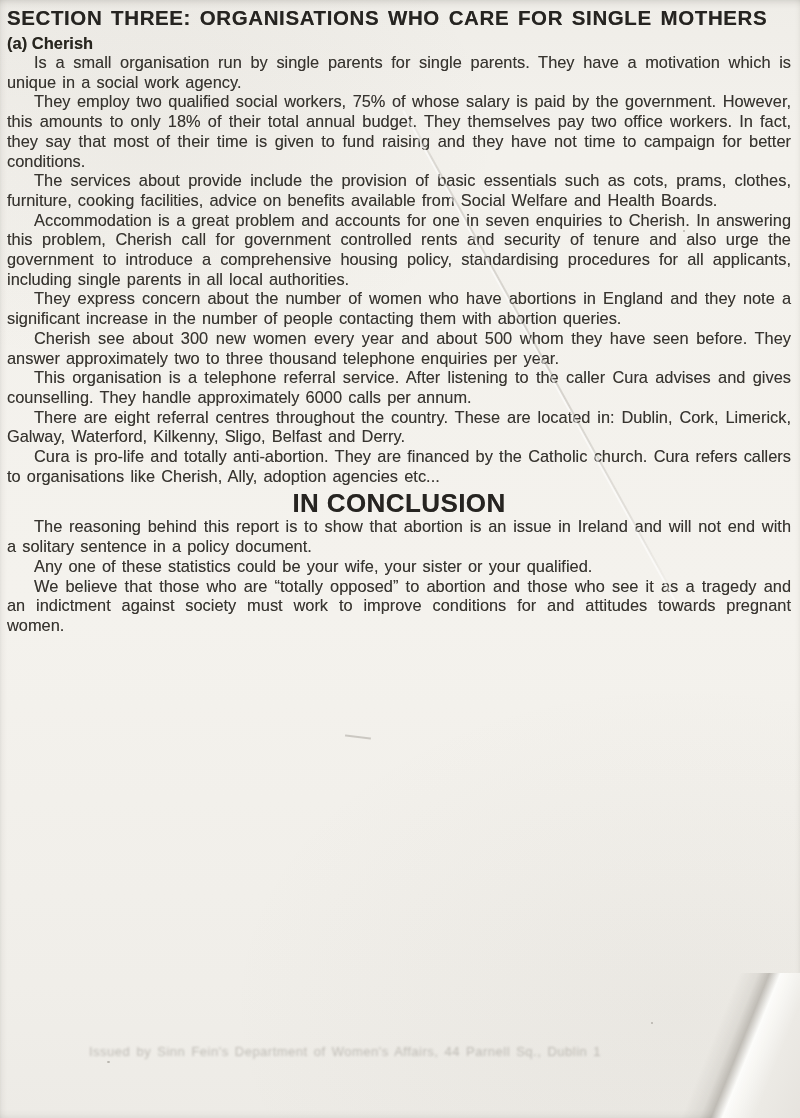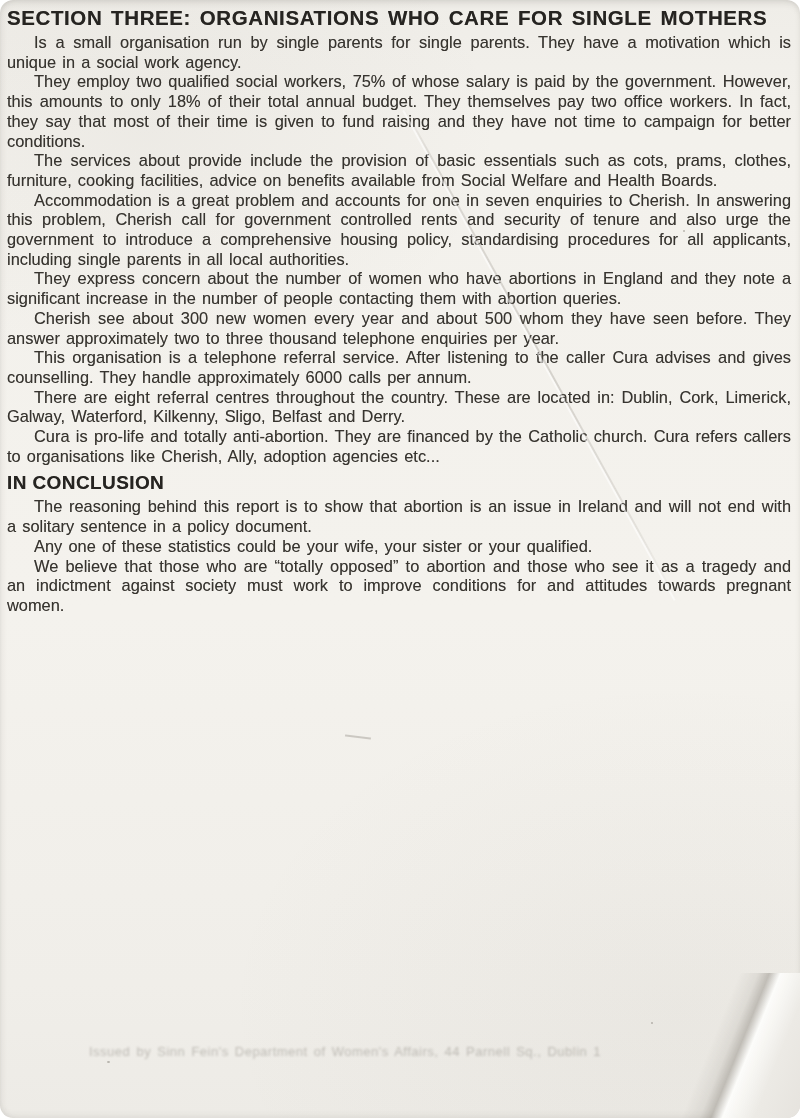--- a/index.html
+++ b/index.html
@@ -15,21 +15,20 @@
     color: #343230;
     background:
       radial-gradient(ellipse 600px 400px at 18% 12%, rgba(120,112,100,0.05), rgba(0,0,0,0) 60%),
       radial-gradient(ellipse 700px 500px at 85% 90%, rgba(140,132,120,0.06), rgba(0,0,0,0) 65%),
       linear-gradient(180deg, #efede8 0%, #f3f1ec 12%, #f4f2ed 55%, #f0eee9 88%, #edebe6 100%);
     box-shadow:
       inset 0 7px 9px -7px rgba(60,55,48,0.25),
       inset 7px 0 9px -8px rgba(60,55,48,0.16),
       inset -5px 0 7px -6px rgba(60,55,48,0.10),
       inset 0 -7px 10px -8px rgba(60,55,48,0.16);
-    border-radius: 13px;
   }
   .content {
     position: absolute;
     left: 7px; right: 9px; top: 6px;
   }
   .doc-title {
     margin: 0 0 3px 0;
     font-size: 20.5px; font-weight: 700;
     line-height: 24px;
     letter-spacing: 0.6px; word-spacing: 2.5px;
@@ -49,25 +48,26 @@
     font-size: 16.4px;
     line-height: 19.7px;
     text-align: justify;
     text-indent: 27px;
     word-spacing: 1.6px;
     color: #37342f;
     text-shadow: 0 0 0.45px rgba(52,50,46,0.45);
   }
   .conclusion-heading {
     margin: 5px 0 2px 0;
-    font-size: 19px; font-weight: 700;
+    font-size: 26px; font-weight: 700;
     line-height: 24px;
     letter-spacing: 0.4px;
     color: #262421;
     text-shadow: 0 0 0.4px rgba(38,36,33,0.55);
+    text-align: center;
   }
   
   .crease-main {
     position: absolute;
     left: 404px; top: 110px;
     width: 2px; height: 560px;
     transform: rotate(-29deg);
     transform-origin: top left;
     background: linear-gradient(180deg,
       rgba(125,119,110,0) 0%,
@@ -134,20 +134,21 @@
 </style>
 </head>
 <body>
 
 <div class="page">
 
   <div class="content">
 
     <h1 class="doc-title">SECTION THREE: ORGANISATIONS WHO CARE FOR SINGLE MOTHERS</h1>
 
+    <h2 class="sub-heading">(a) Cherish</h2>
     <p>Is a small organisation run by single parents for single parents. They have a motivation which is unique in a social work agency.</p>
     <p>They employ two qualified social workers, 75% of whose salary is paid by the government. However, this amounts to only 18% of their total annual budget. They themselves pay two office workers. In fact, they say that most of their time is given to fund raising and they have not time to campaign for better conditions.</p>
     <p>The services about provide include the provision of basic essentials such as cots, prams, clothes, furniture, cooking facilities, advice on benefits available from Social Welfare and Health Boards.</p>
     <p>Accommodation is a great problem and accounts for one in seven enquiries to Cherish. In answering this problem, Cherish call for government controlled rents and security of tenure and also urge the government to introduce a comprehensive housing policy, standardising procedures for all applicants, including single parents in all local authorities.</p>
     <p>They express concern about the number of women who have abortions in England and they note a significant increase in the number of people contacting them with abortion queries.</p>
     <p>Cherish see about 300 new women every year and about 500 whom they have seen before. They answer approximately two to three thousand telephone enquiries per year.</p>
 
     <p>This organisation is a telephone referral service. After listening to the caller Cura advises and gives counselling. They handle approximately 6000 calls per annum.</p>
     <p>There are eight referral centres throughout the country. These are located in: Dublin, Cork, Limerick, Galway, Waterford, Kilkenny, Sligo, Belfast and Derry.</p>
     <p>Cura is pro-life and totally anti-abortion. They are financed by the Catholic church. Cura refers callers to organisations like Cherish, Ally, adoption agencies etc...</p>

